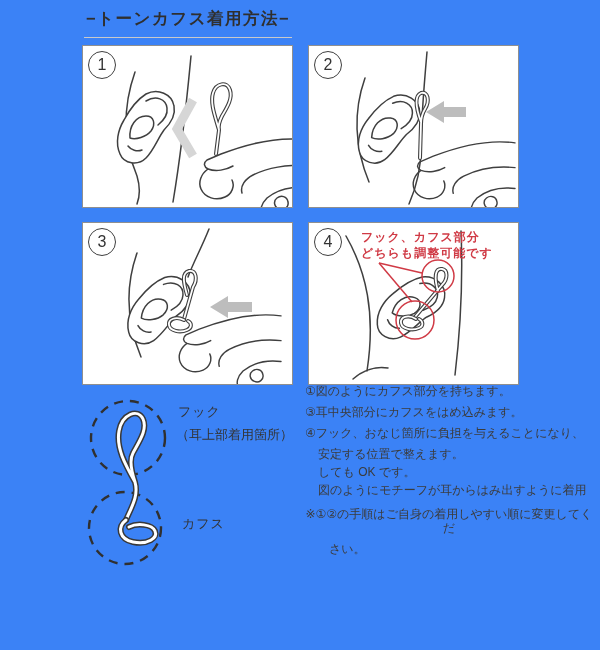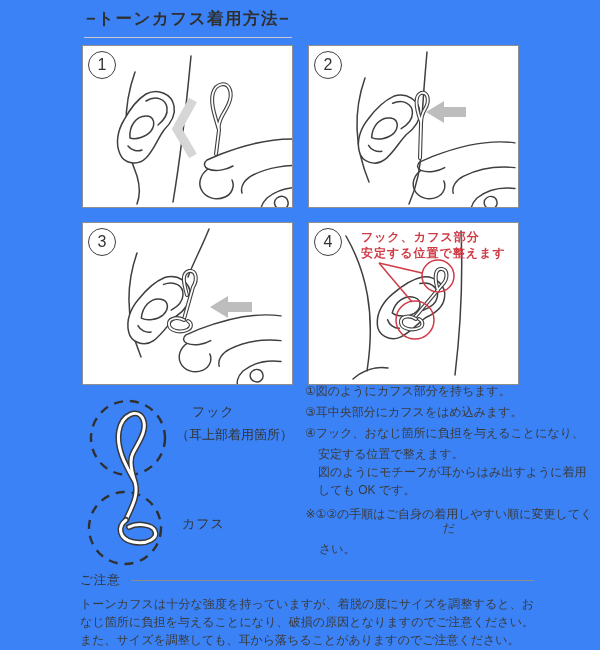--- a/index.html
+++ b/index.html
@@ -30,30 +30,30 @@
   .redln{stroke:#d03a45;stroke-width:1.5;fill:none;}
   .dash{stroke:#303030;stroke-width:2.4;fill:none;stroke-dasharray:9 7;}
 
   
   .annot{position:absolute;left:52px;top:6px;color:#d03a45;font-size:12px;font-weight:bold;
          line-height:16px;letter-spacing:1px;z-index:3;}
 
   
   .parts{position:absolute;left:78px;top:386px;}
   .lbl{position:absolute;font-size:13px;color:#333;}
-  .lbl-hook{left:192px;top:403px;letter-spacing:1px;}
+  .lbl-hook{left:178px;top:403px;letter-spacing:1px;}
   .lbl-hooksub{left:176px;top:426px;text-align:center;}
   .lbl-cuff{left:182px;top:515px;letter-spacing:1px;}
 
   
   .instructions{position:absolute;left:305px;top:384px;width:288px;font-size:12px;line-height:14px;color:#3b3b3b;}
   .iline{margin-bottom:7px;}
   .iline.sub{margin-left:13px;margin-bottom:4px;}
   .iline.note{margin-top:10px;text-align:center;}
-  .iline.sub2{margin-left:14px;margin-bottom:0;}
+  .iline.sub2{margin-left:24px;margin-bottom:0;}
 
   
   .caution{position:absolute;left:80px;top:572px;width:454px;}
   .caution-head{display:flex;align-items:center;font-size:12.5px;color:#333;letter-spacing:1px;}
   .caution-head .rule{flex:1;height:1px;background:#8d8d8d;margin-left:10px;}
   .caution-body{margin:6px 0 0 0;font-size:12px;line-height:18px;color:#3b3b3b;text-align:justify;}
 </style>
 </head>
 <body>
 
@@ -124,21 +124,21 @@
       </g>
       <polygon class="arrow" points="127,84 145,73 145,79 169,79 169,89 145,89 145,95"></polygon>
       <use href="#hand-shape" transform="translate(103,110) scale(0.95)"></use>
     </svg>
   </div>
 
   <div class="panel p4">
     <div class="num">4</div>
     <div class="annot">
       <div>フック、カフス部分</div>
-      <div>安定する位置で整えます</div>
+      <div>どちらも調整可能です</div>
     </div>
     <svg viewBox="0 0 209 161">
       <path class="ln" d="M37,13 C57,48 67,90 58,148"></path>
       <path class="ln" d="M152,8 C154,56 152,102 146,152"></path>
       <path class="ln" d="M44,156 C54,147 67,143 79,145"></path>
       <use href="#ear-shape" transform="translate(72,50) rotate(20 30 35)"></use>
       <g>
         <path class="wireA" d="M129,68 C125,54 126,45 133,46 C139,47 139,56 133,62 L106,94"></path>
         <path class="wireB" d="M129,68 C125,54 126,45 133,46 C139,47 139,56 133,62 L106,94"></path>
         <path class="wireA" d="M107,96 C99,91 91,94 92,100 C93,106 103,108 110,105 C115,103 114,98 110,96"></path>
@@ -163,27 +163,20 @@
   </svg>
   <div class="lbl lbl-hook">フック</div>
   <div class="lbl lbl-hooksub">（耳上部着用箇所）</div>
   <div class="lbl lbl-cuff">カフス</div>
 
   <div class="instructions">
     <div class="iline">①図のようにカフス部分を持ちます。</div>
     <div class="iline">③耳中央部分にカフスをはめ込みます。</div>
     <div class="iline">④フック、おなじ箇所に負担を与えることになり、</div>
     <div class="iline sub">安定する位置で整えます。</div>
+    <div class="iline sub">しても OK です。</div>
     <div class="iline sub">図のようにモチーフが耳からはみ出すように着用</div>
-    <div class="iline sub">しても OK です。</div>
     <div class="iline note">※①②の手順はご自身の着用しやすい順に変更してくだ</div>
     <div class="iline sub2">さい。</div>
   </div>
 
-  <div class="caution">
-    <div class="caution-head">
-      <span>ご注意</span>
-      <span class="rule"></span>
-    </div>
-    <p class="caution-body">トーンカフスは十分な強度を持っていますが、着脱の度にサイズを調整すると、おなじ箇所に負担を与えることになり、破損の原因となりますのでご注意ください。また、サイズを調整しても、耳から落ちることがありますのでご注意ください。</p>
-  </div>
 
 </div>
 
 </body></html>

